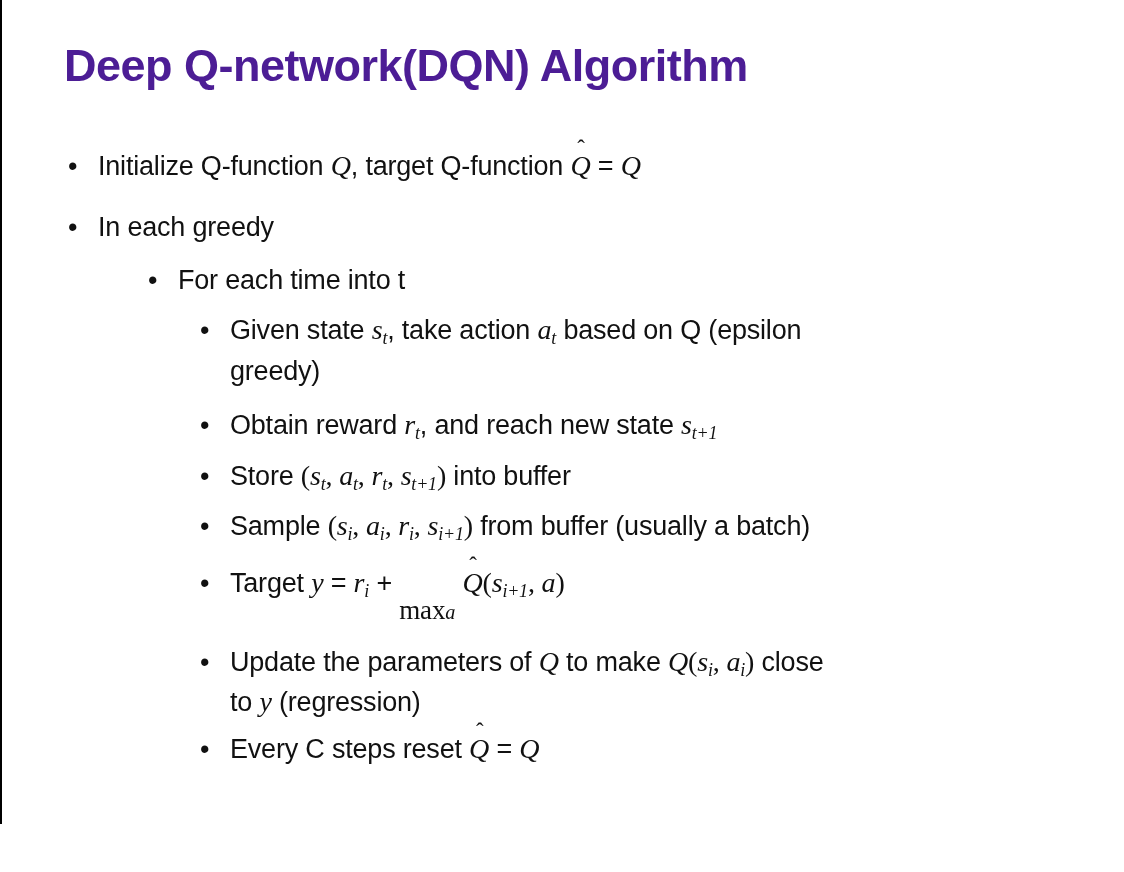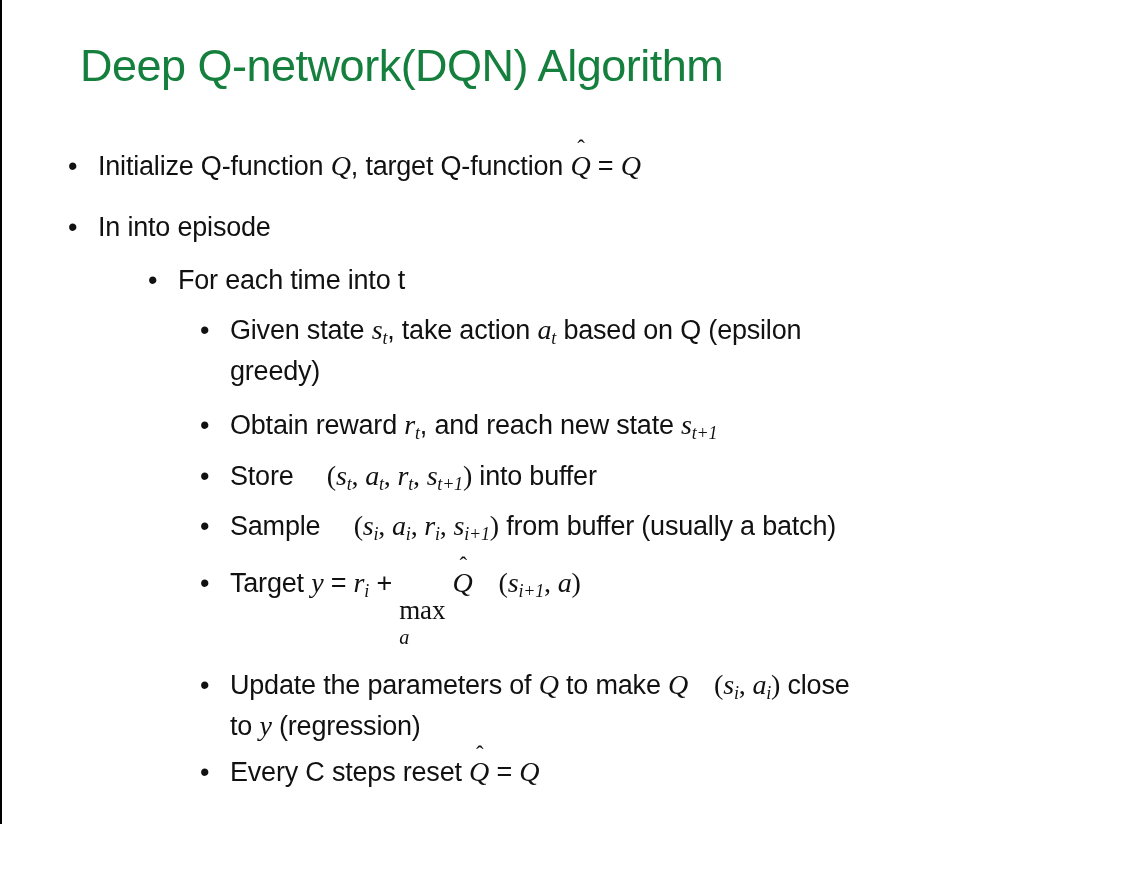--- a/index.html
+++ b/index.html
@@ -21,24 +21,24 @@
     top: 0;
     width: 2px;
     height: 824px;
     background: #000000;
   }
   .slide {
     padding: 40px 36px 0 64px;
   }
   .slide-title {
     font-size: 45px;
-    font-weight: 400;
+    font-weight: 700;
     letter-spacing: -0.5px;
-    color: #15803d;
-    margin: 0 0 54px 16px;
+    color: #4c1d95;
+    margin: 0 0 54px 0;
     line-height: 1.15;
   }
   .bullet-list {
     font-size: 27px;
     letter-spacing: -0.2px;
     line-height: 1.5;
   }
   .bullet {
     display: flex;
     align-items: flex-start;
@@ -67,21 +67,20 @@
     font-family: "Liberation Serif", serif;
     font-style: italic;
     font-size: 1.04em;
     line-height: 0;
   }
   .mf {
     font-family: "Liberation Serif", serif;
     font-style: normal;
     font-size: 1.04em;
     line-height: 0;
-    margin-left: 26px;
   }
   .mf .mi, .mi .mf { font-size: 1em; }
   sub {
     font-size: 0.64em;
     line-height: 0;
     vertical-align: -0.28em;
   }
   .qh {
     position: relative;
     display: inline-block;
@@ -90,22 +89,22 @@
     position: absolute;
     top: -0.36em;
     left: 0.3em;
     font-size: 0.85em;
     font-style: normal;
     font-family: "Liberation Serif", serif;
     line-height: 1;
   }
   .maxop {
     display: inline-flex;
-    flex-direction: column;
-    align-items: flex-start;
+    flex-direction: row;
+    align-items: center;
     vertical-align: -1.0em;
     line-height: 1;
     font-family: "Liberation Serif", serif;
   }
   .maxop .under {
     font-size: 0.72em;
     margin-top: 4px;
   }
 </style>
 </head>
@@ -116,21 +115,21 @@
 <div class="slide">
   <h1 class="slide-title">Deep Q-network(DQN) Algorithm</h1>
 
   <div class="bullet-list">
       <div class="bullet level-1">
         <span class="dot">•</span>
         <span class="btext">Initialize Q-function <span class="mi">Q</span>, target Q-function <span class="qh"><span class="cap">ˆ</span><span class="mi">Q</span></span> = <span class="mi">Q</span></span>
       </div>
       <div class="bullet level-1">
         <span class="dot">•</span>
-        <span class="btext">In into episode</span>
+        <span class="btext">In each greedy</span>
       </div>
       <div class="bullet level-2">
         <span class="dot">•</span>
         <span class="btext">For each time into t</span>
       </div>
       <div class="bullet level-3">
         <span class="dot">•</span>
         <span class="btext">Given state <span class="mi">s<sub>t</sub></span>, take action <span class="mi">a<sub>t</sub></span> based on Q (epsilon<br>greedy)</span>
       </div>
       <div class="bullet level-3">

